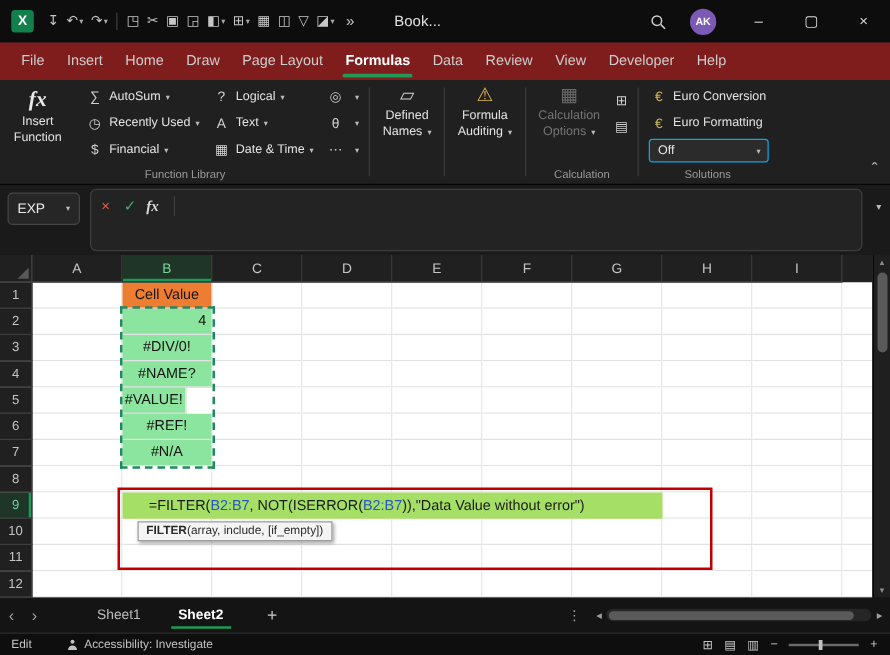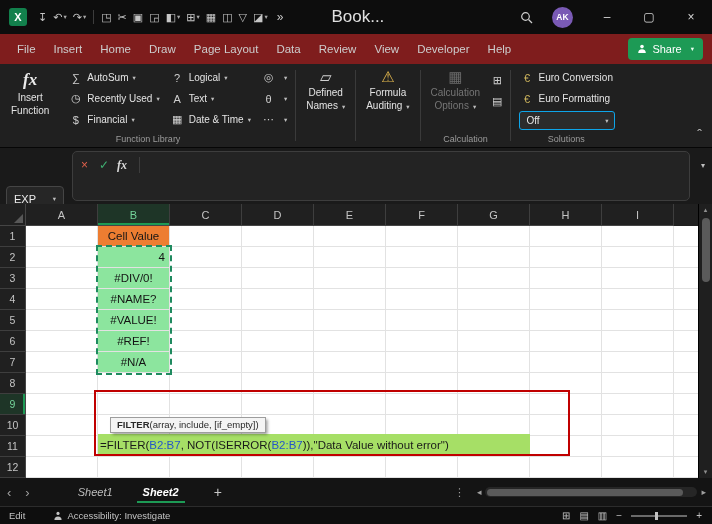--- a/index.html
+++ b/index.html
@@ -14,21 +14,21 @@
   
   .titlebar{position:absolute;top:0;left:0;right:0;height:34px;background:#0d0d0d;display:flex;align-items:center;}
   .logo{width:18px;height:18px;margin-left:9px;border-radius:3px;background:#12804c;color:#fff;
         font-size:11px;font-weight:700;display:flex;align-items:center;justify-content:center;}
   .qat{display:flex;align-items:center;margin-left:8px;}
   .qat-btn{display:flex;align-items:center;height:24px;padding:0 3px;color:#c6c6c6;}
   .qat-ic{font-size:11px;line-height:1;}
   .qat-dd{font-size:6.5px;margin-left:1px;color:#a8a8a8;}
   .qat-sep{width:1px;height:14px;background:#3c3c3c;margin:0 4px;}
   .qat-more{color:#c6c6c6;font-size:12px;margin:0 4px 0 6px;}
-  .doc-title{color:#e0e0e0;font-size:17px;margin-left:44px;}
+  .doc-title{color:#e0e0e0;font-size:12px;margin-left:28px;}
   .title-right{margin-left:auto;display:flex;align-items:center;height:100%;}
   .tb-search{display:flex;align-items:center;justify-content:center;width:26px;height:26px;}
   .avatar{width:21px;height:21px;border-radius:50%;background:#7a5ab5;color:#fff;font-size:8.5px;font-weight:700;
           display:flex;align-items:center;justify-content:center;margin:0 13px;}
   .win-btn{width:42px;height:34px;display:flex;align-items:center;justify-content:center;color:#d6d6d6;font-size:12px;}
 
   
   .tabrow{position:absolute;top:34px;left:0;right:0;height:30px;background:#7f1d1d;display:flex;align-items:center;padding-left:8px;}
   .tabs{display:flex;height:100%;align-items:stretch;}
   .rtab{display:flex;align-items:center;padding:0 9px;font-size:11.5px;color:#cdcdcd;position:relative;white-space:nowrap;}
@@ -60,21 +60,21 @@
   .mini-col{display:flex;flex-direction:column;gap:8px;padding:10px 5px 0;}
   .mini-btn{font-size:11px;color:#cfcfcf;text-align:center;}
   .sol-col{display:flex;flex-direction:column;padding-top:3px;}
   .select{margin:2px 0 0 5px;width:96px;height:19px;background:#2b2b2b;border:1px solid #0ea5e9;border-radius:3px;
           display:flex;align-items:center;justify-content:space-between;padding:0 6px;font-size:10px;color:#e6e6e6;}
   .ribbon-collapse{position:absolute;right:10px;bottom:4px;color:#bdbdbd;font-size:14px;}
 
   
   .formulabar{position:absolute;top:148px;left:0;right:0;height:56px;background:#1a1a1a;}
   .namebox{position:absolute;left:6px;top:6px;width:58px;height:25px;background:#262626;border:1px solid #454545;border-radius:4px;
-           display:flex;align-items:center;justify-content:space-between;padding:12px 7px;font-size:11px;color:#ececec;margin-top:32px;}
+           display:flex;align-items:center;justify-content:space-between;padding:12px 7px;font-size:11px;color:#ececec;}
   .fb-box{position:absolute;left:72px;top:3px;right:22px;bottom:3px;background:#232323;border:1px solid #3d3d3d;border-radius:5px;}
   .fb-row{display:flex;align-items:center;height:26px;padding-left:8px;}
   .fb-x{color:#e0604b;font-size:12px;width:18px;}
   .fb-check{color:#3fae71;font-size:12px;width:18px;}
   .fb-fx{color:#d9d9d9;font-family:"Liberation Serif",serif;font-style:italic;font-weight:700;font-size:12px;width:20px;}
   .fb-sep{width:1px;height:16px;background:#3d3d3d;margin:0 8px 0 2px;}
   .fb-text{font-size:11.5px;color:#f2f2f2;white-space:nowrap;}
   .fb-expand{position:absolute;right:7px;top:13px;color:#bdbdbd;font-size:8px;}
 
   
@@ -89,35 +89,35 @@
           color:#c4c4c4;font-size:10.5px;display:flex;align-items:center;justify-content:center;}
   .rowhdr.sel{background:#1e3527;color:#74d49a;box-shadow:inset -2px 0 0 var(--accent);}
   .cell{position:absolute;background:#fff;border-right:1px solid #e2e2e2;border-bottom:1px solid #e2e2e2;font-size:11.5px;color:#141414;
         display:flex;align-items:center;padding:0 4px;overflow:hidden;}
   .cell.stub{border-right:none;}
   .cell.c-title{background:var(--title-fill);color:#161616;}
   .cell.c-range{background:var(--range-fill);}
   .a-c{justify-content:center;}
   .a-r{justify-content:flex-end;}
   .sel-border{position:absolute;border:2px dashed var(--sel-border);pointer-events:none;}
-  .formula-band{position:absolute;background:var(--formula-fill);display:flex;align-items:center;font-size:11.5px;padding-left:2px;white-space:nowrap;margin-top:40px;}
+  .formula-band{position:absolute;background:var(--formula-fill);display:flex;align-items:center;font-size:11.5px;padding-left:21px;white-space:nowrap;}
   .red-box{position:absolute;border:2px solid var(--annotation);pointer-events:none;}
   .hint{position:absolute;background:#f4f4f4;border:1px solid #9d9d9d;box-shadow:1.5px 1.5px 3px rgba(0,0,0,.4);
         font-size:9.5px;color:#2a2a2a;padding:1px 6px 2px;white-space:nowrap;}
   .hint b{font-weight:700;}
   .vscroll{position:absolute;top:204px;left:698px;width:14px;height:274px;background:#1f1f1f;border-left:1px solid #000;
            display:flex;flex-direction:column;align-items:center;}
   .vs-arrow{color:#8f8f8f;font-size:7px;height:12px;display:flex;align-items:center;}
   .vs-thumb{width:8px;height:64px;background:#5a5a5a;border-radius:4px;margin-top:2px;}
   .vs-spacer{flex:1;}
 
   
   .sheetbar{position:absolute;top:478px;left:0;right:0;height:28px;background:#141414;display:flex;align-items:center;}
   .nav{color:#9f9f9f;font-size:13px;padding:0 7px;}
-  .stabs{display:flex;height:100%;margin-left:26px;font-style:italic;}
+  .stabs{display:flex;height:100%;margin-left:26px;}
   .stab{display:flex;align-items:center;padding:0 15px;font-size:11px;color:#bdbdbd;position:relative;}
   .stab.active{color:#fff;font-weight:700;}
   .stab.active::after{content:"";position:absolute;left:9px;right:9px;bottom:3px;height:2px;background:var(--accent);}
   .add-sheet{color:#c9c9c9;font-size:14px;margin-left:20px;}
   .kebab{margin-left:auto;color:#9f9f9f;font-size:11px;padding:0 8px;}
   .hscroll{display:flex;align-items:center;margin-right:2px;}
   .hs-arrow{color:#9f9f9f;font-size:9px;padding:0 4px;}
   .hs-track{width:212px;height:10px;background:#262626;border-radius:5px;position:relative;}
   .hs-thumb{position:absolute;left:2px;top:1.5px;width:196px;height:7px;background:#5a5a5a;border-radius:4px;}
 
@@ -201,34 +201,27 @@
     </div>
   </div>
 
   <div class="tabrow">
     <div class="tabs" id="ribbon-tabs">
         <div class="rtab">File</div>
         <div class="rtab">Insert</div>
         <div class="rtab">Home</div>
         <div class="rtab">Draw</div>
         <div class="rtab">Page Layout</div>
+        <div class="rtab active">Formulas</div>
         <div class="rtab">Data</div>
         <div class="rtab">Review</div>
         <div class="rtab">View</div>
         <div class="rtab">Developer</div>
         <div class="rtab">Help</div>
       </div>
-    <div class="share-btn">
-      <svg width="10" height="10" viewBox="0 0 10 10">
-          <circle cx="5" cy="2.6" r="1.8" fill="#fff"></circle>
-          <path d="M1.2 9 A3.8 3.8 0 0 1 8.8 9 Z" fill="#fff"></path>
-        </svg>
-      <span>Share</span>
-      <span class="dd">▾</span>
-    </div>
   </div>
 
   <div class="ribbon">
     <div class="grp">
       <div class="grp-body">
         <div class="big-btn">
           <span class="fx-ic">fx</span>
           <span class="bl">Insert</span>
           <span class="bl">Function</span>
         </div>
@@ -406,21 +399,21 @@
         <div class="cell c-range a-c" style="left: 98px; top: 85px; width: 72px; height: 21px;">#NAME?</div>
         <div class="cell" style="left: 170px; top: 85px; width: 72px; height: 21px;"></div>
         <div class="cell" style="left: 242px; top: 85px; width: 72px; height: 21px;"></div>
         <div class="cell" style="left: 314px; top: 85px; width: 72px; height: 21px;"></div>
         <div class="cell" style="left: 386px; top: 85px; width: 72px; height: 21px;"></div>
         <div class="cell" style="left: 458px; top: 85px; width: 72px; height: 21px;"></div>
         <div class="cell" style="left: 530px; top: 85px; width: 72px; height: 21px;"></div>
         <div class="cell" style="left: 602px; top: 85px; width: 72px; height: 21px;"></div>
         <div class="cell stub" style="left: 674px; top: 85px; width: 24px; height: 21px;"></div>
         <div class="cell" style="left: 26px; top: 106px; width: 72px; height: 21px;"></div>
-        <div class="cell c-range a-c" style="left: 98px; top: 106px; width: 72px; height: 21px;">#VALUE!</div>
+        <div class="cell c-range a-c" style="left: 98px; top: 106px; width: 51px; height: 21px;">#VALUE!</div>
         <div class="cell" style="left: 170px; top: 106px; width: 72px; height: 21px;"></div>
         <div class="cell" style="left: 242px; top: 106px; width: 72px; height: 21px;"></div>
         <div class="cell" style="left: 314px; top: 106px; width: 72px; height: 21px;"></div>
         <div class="cell" style="left: 386px; top: 106px; width: 72px; height: 21px;"></div>
         <div class="cell" style="left: 458px; top: 106px; width: 72px; height: 21px;"></div>
         <div class="cell" style="left: 530px; top: 106px; width: 72px; height: 21px;"></div>
         <div class="cell" style="left: 602px; top: 106px; width: 72px; height: 21px;"></div>
         <div class="cell stub" style="left: 674px; top: 106px; width: 24px; height: 21px;"></div>
         <div class="cell" style="left: 26px; top: 127px; width: 72px; height: 21px;"></div>
         <div class="cell c-range a-c" style="left: 98px; top: 127px; width: 72px; height: 21px;">#REF!</div>

